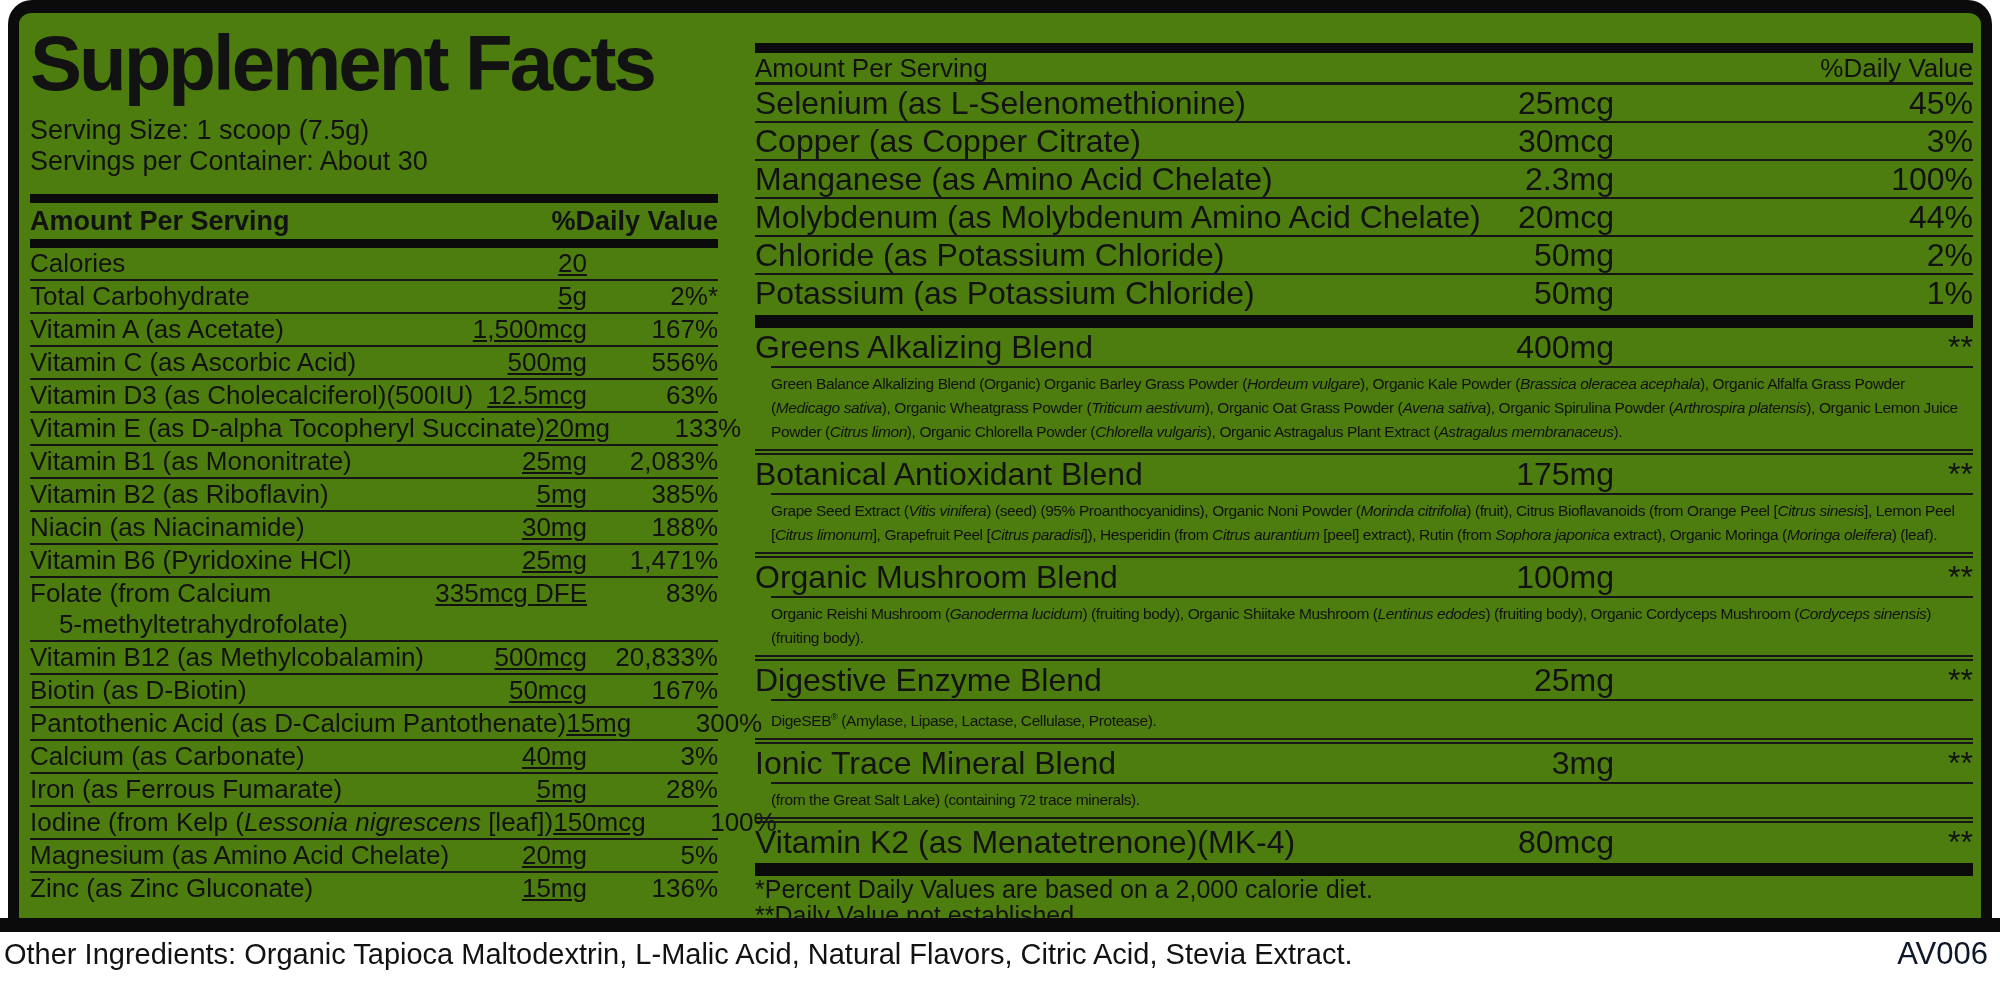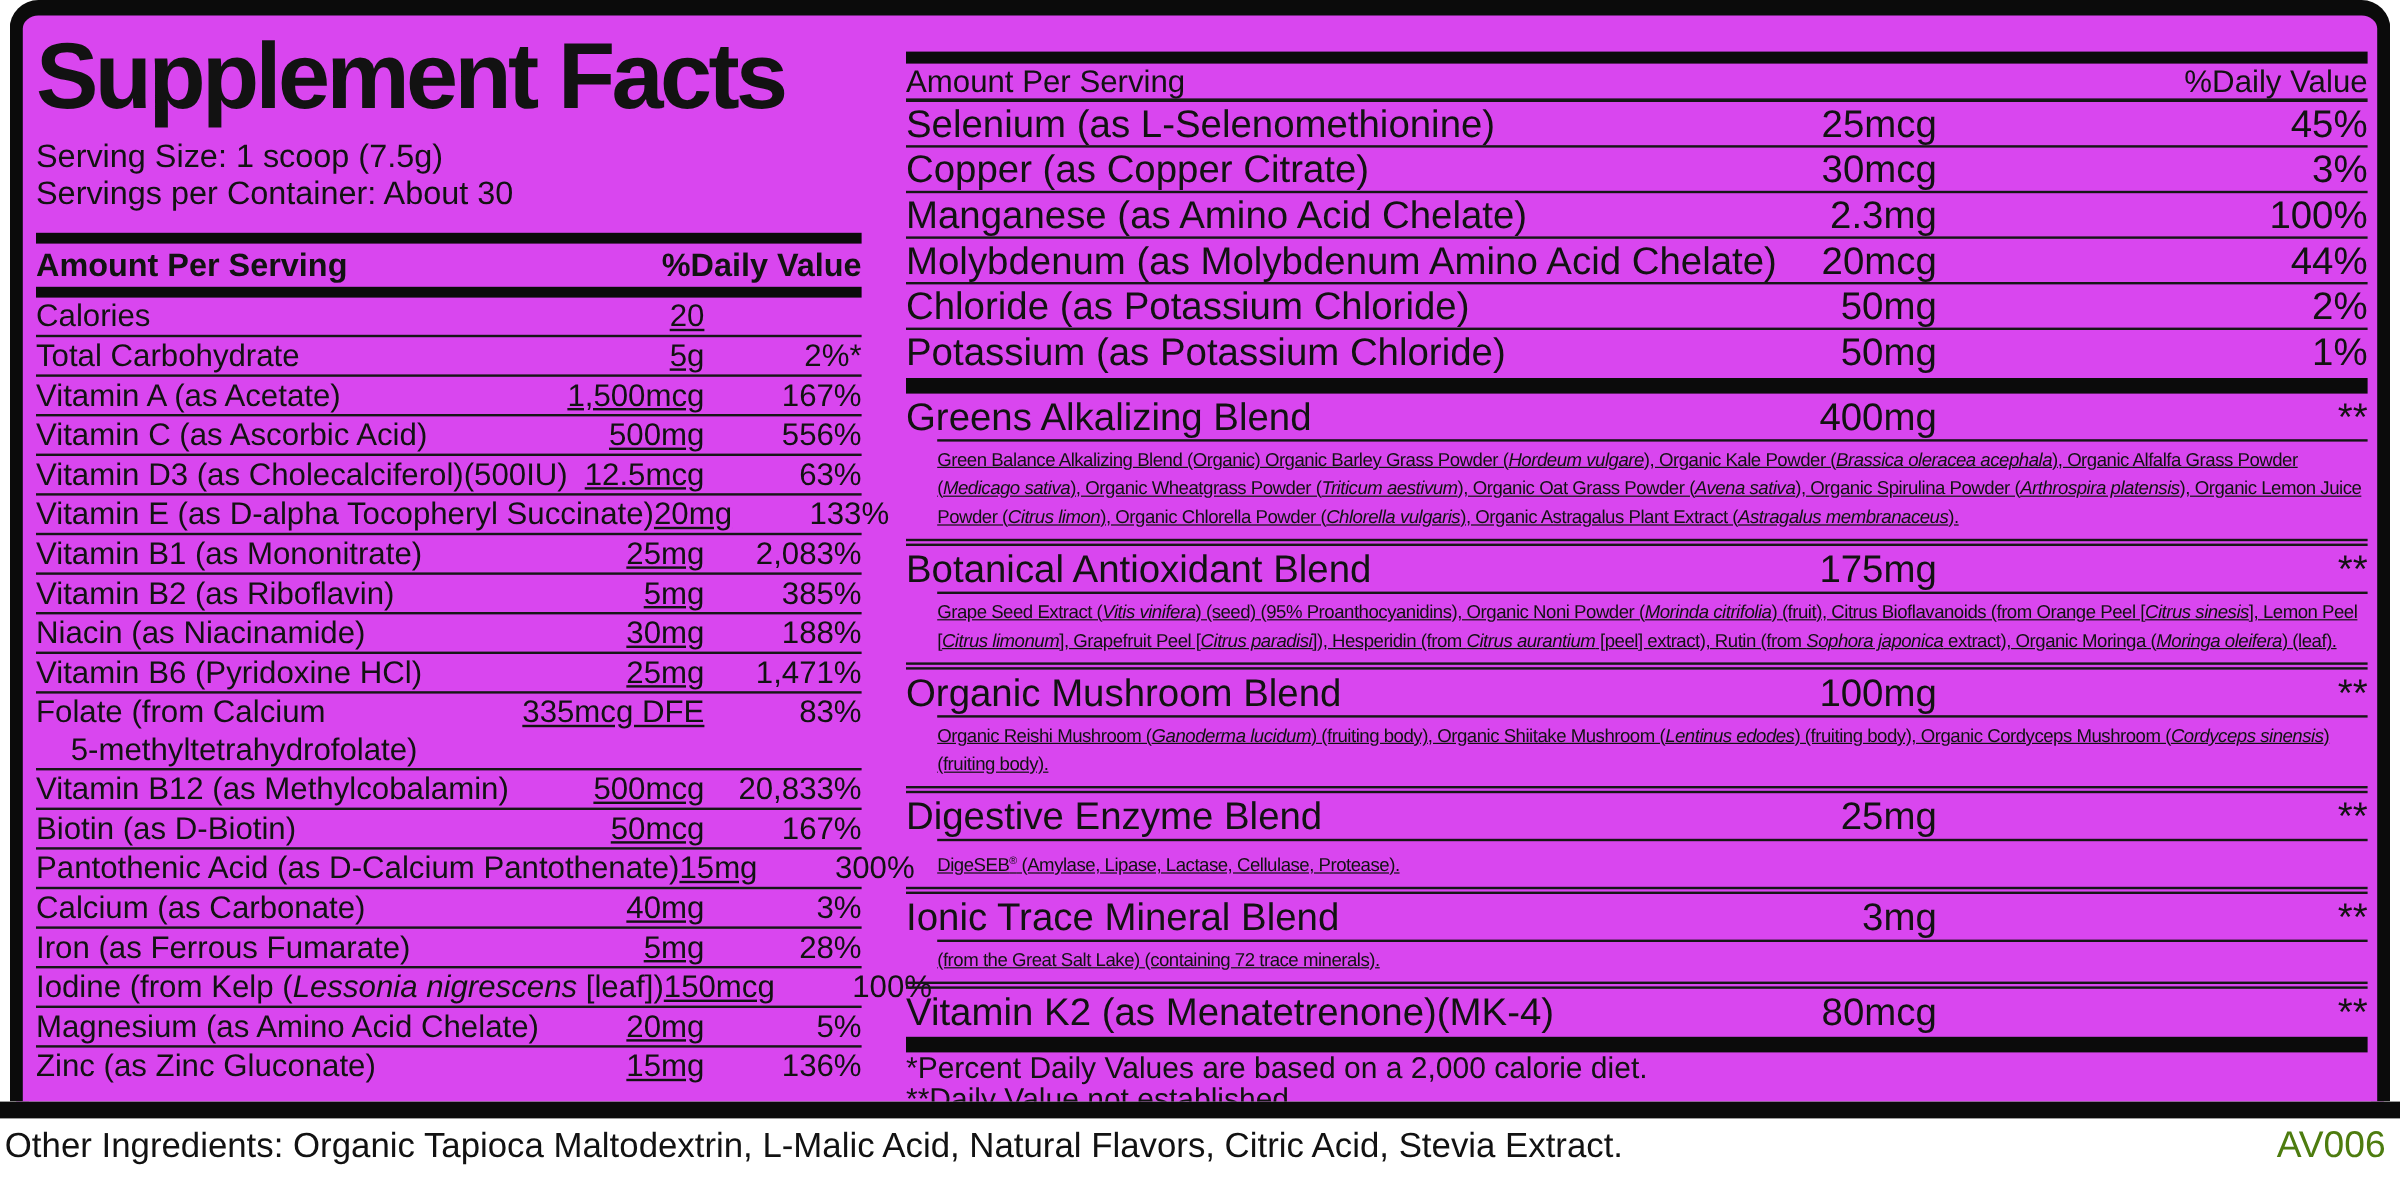--- a/index.html
+++ b/index.html
@@ -3,21 +3,21 @@
 <meta charset="utf-8">
 <style>
   html,body{margin:0;padding:0;}
   body{
     width:2000px;height:982px;overflow:hidden;background:#ffffff;
     font-family:"Liberation Sans","DejaVu Sans",sans-serif;color:#121212;
   }
   .label-box{
     margin:0 8px;height:918px;box-sizing:border-box;
     border:11px solid #0b0b0b;border-top-width:13px;border-bottom:none;
-    border-radius:24px 24px 0 0;overflow:hidden;background:#d946ef;
+    border-radius:24px 24px 0 0;overflow:hidden;background:#4d7c0f;
   }
   .columns{display:flex;height:100%;}
   .col-left{flex:none;width:688px;margin-left:11px;}
   .col-right{flex:none;width:1218px;margin-left:37px;padding-top:30px;}
 
   
   .title{margin:10px 0 0 0;font-size:78px;line-height:80px;font-weight:bold;letter-spacing:-3px;white-space:nowrap;}
   .serving-block{margin-top:12px;font-size:27px;line-height:31px;}
   .bar{background:#0b0b0b;height:9px;}
   .bar-top-left{margin-top:17px;}
@@ -32,30 +32,30 @@
   .rbar-top{background:#0b0b0b;height:10px;}
   .rheader{display:flex;justify-content:space-between;align-items:flex-end;font-size:26px;line-height:26px;padding-top:2px;padding-bottom:1px;border-bottom:3px solid #161616;}
   .rrow{display:flex;align-items:flex-start;font-size:32px;line-height:28px;padding:4px 0;}
   #mineral-rows .rrow + .rrow{border-top:2px solid #161616;}
   .rrow .nm{flex:none;white-space:nowrap;}
   .rrow .amt{flex:1;text-align:right;white-space:nowrap;}
   .rrow .dv{flex:none;width:359px;text-align:right;white-space:nowrap;}
   .bar-mid{background:#0b0b0b;height:13px;margin-top:4px;}
   #blend-rows .rrow{line-height:30px;}
   .dbl-rule{height:6px;box-sizing:border-box;border-top:2px solid #161616;border-bottom:2px solid #161616;}
-  .bdesc{margin-left:26px;border-top:2px solid #161616;padding:4px 0 5px 0;font-size:15.5px;line-height:24px;letter-spacing:-0.4px;text-decoration:underline;}
+  .bdesc{margin-left:16px;border-top:2px solid #161616;padding:4px 0 5px 0;font-size:15.5px;line-height:24px;letter-spacing:-0.4px;}
   .bar-bot{background:#0b0b0b;height:13px;margin-top:2px;}
   .footnote{font-size:25px;line-height:26px;}
   .footnote:first-of-type{margin-top:5px;}
 
   
   .bottom-bar{height:14px;background:#0b0b0b;width:2000px;}
   .footer{display:flex;justify-content:space-between;align-items:baseline;padding:5px 12px 0 4px;}
   .other-ing{font-size:29px;line-height:34px;}
-  .code{color:#4d7c0f;font-size:31px;line-height:34px;}
+  .code{color:#0f172a;font-size:31px;line-height:34px;}
   sup{font-size:58%;}
 </style>
 </head>
 <body>
 
 <div>
   <div class="label-box">
     <div class="columns">
 
       <div class="col-left">

